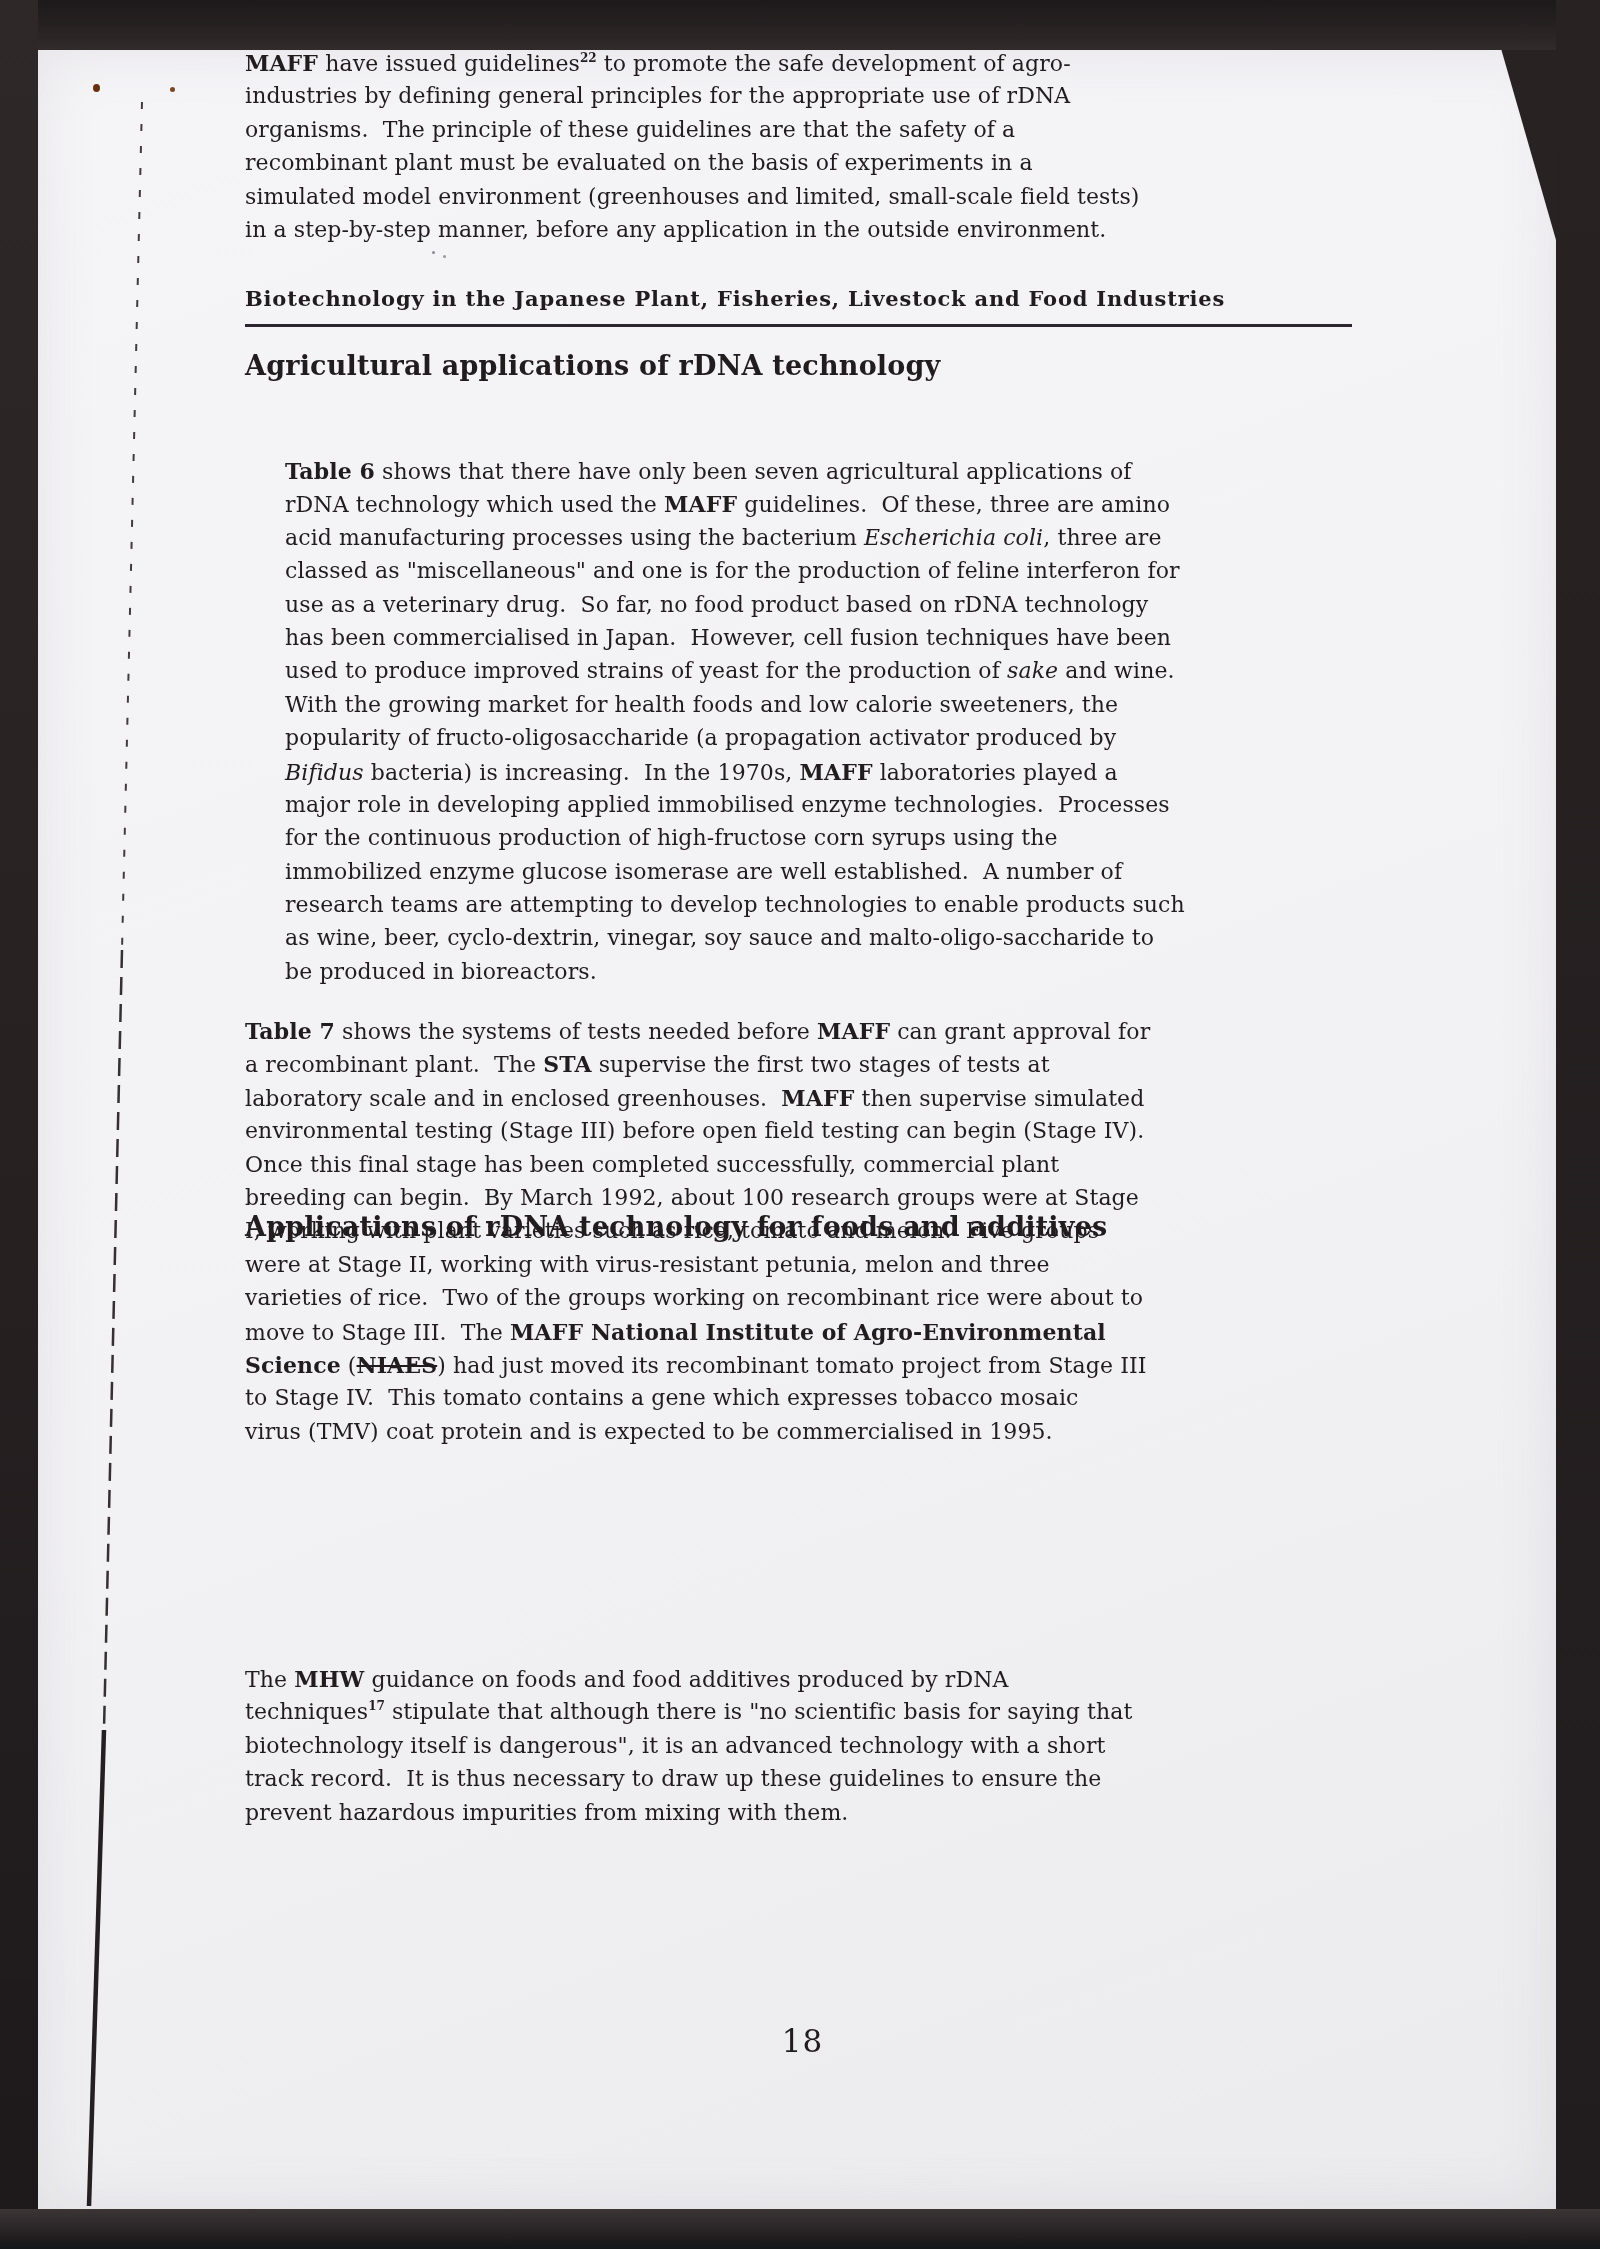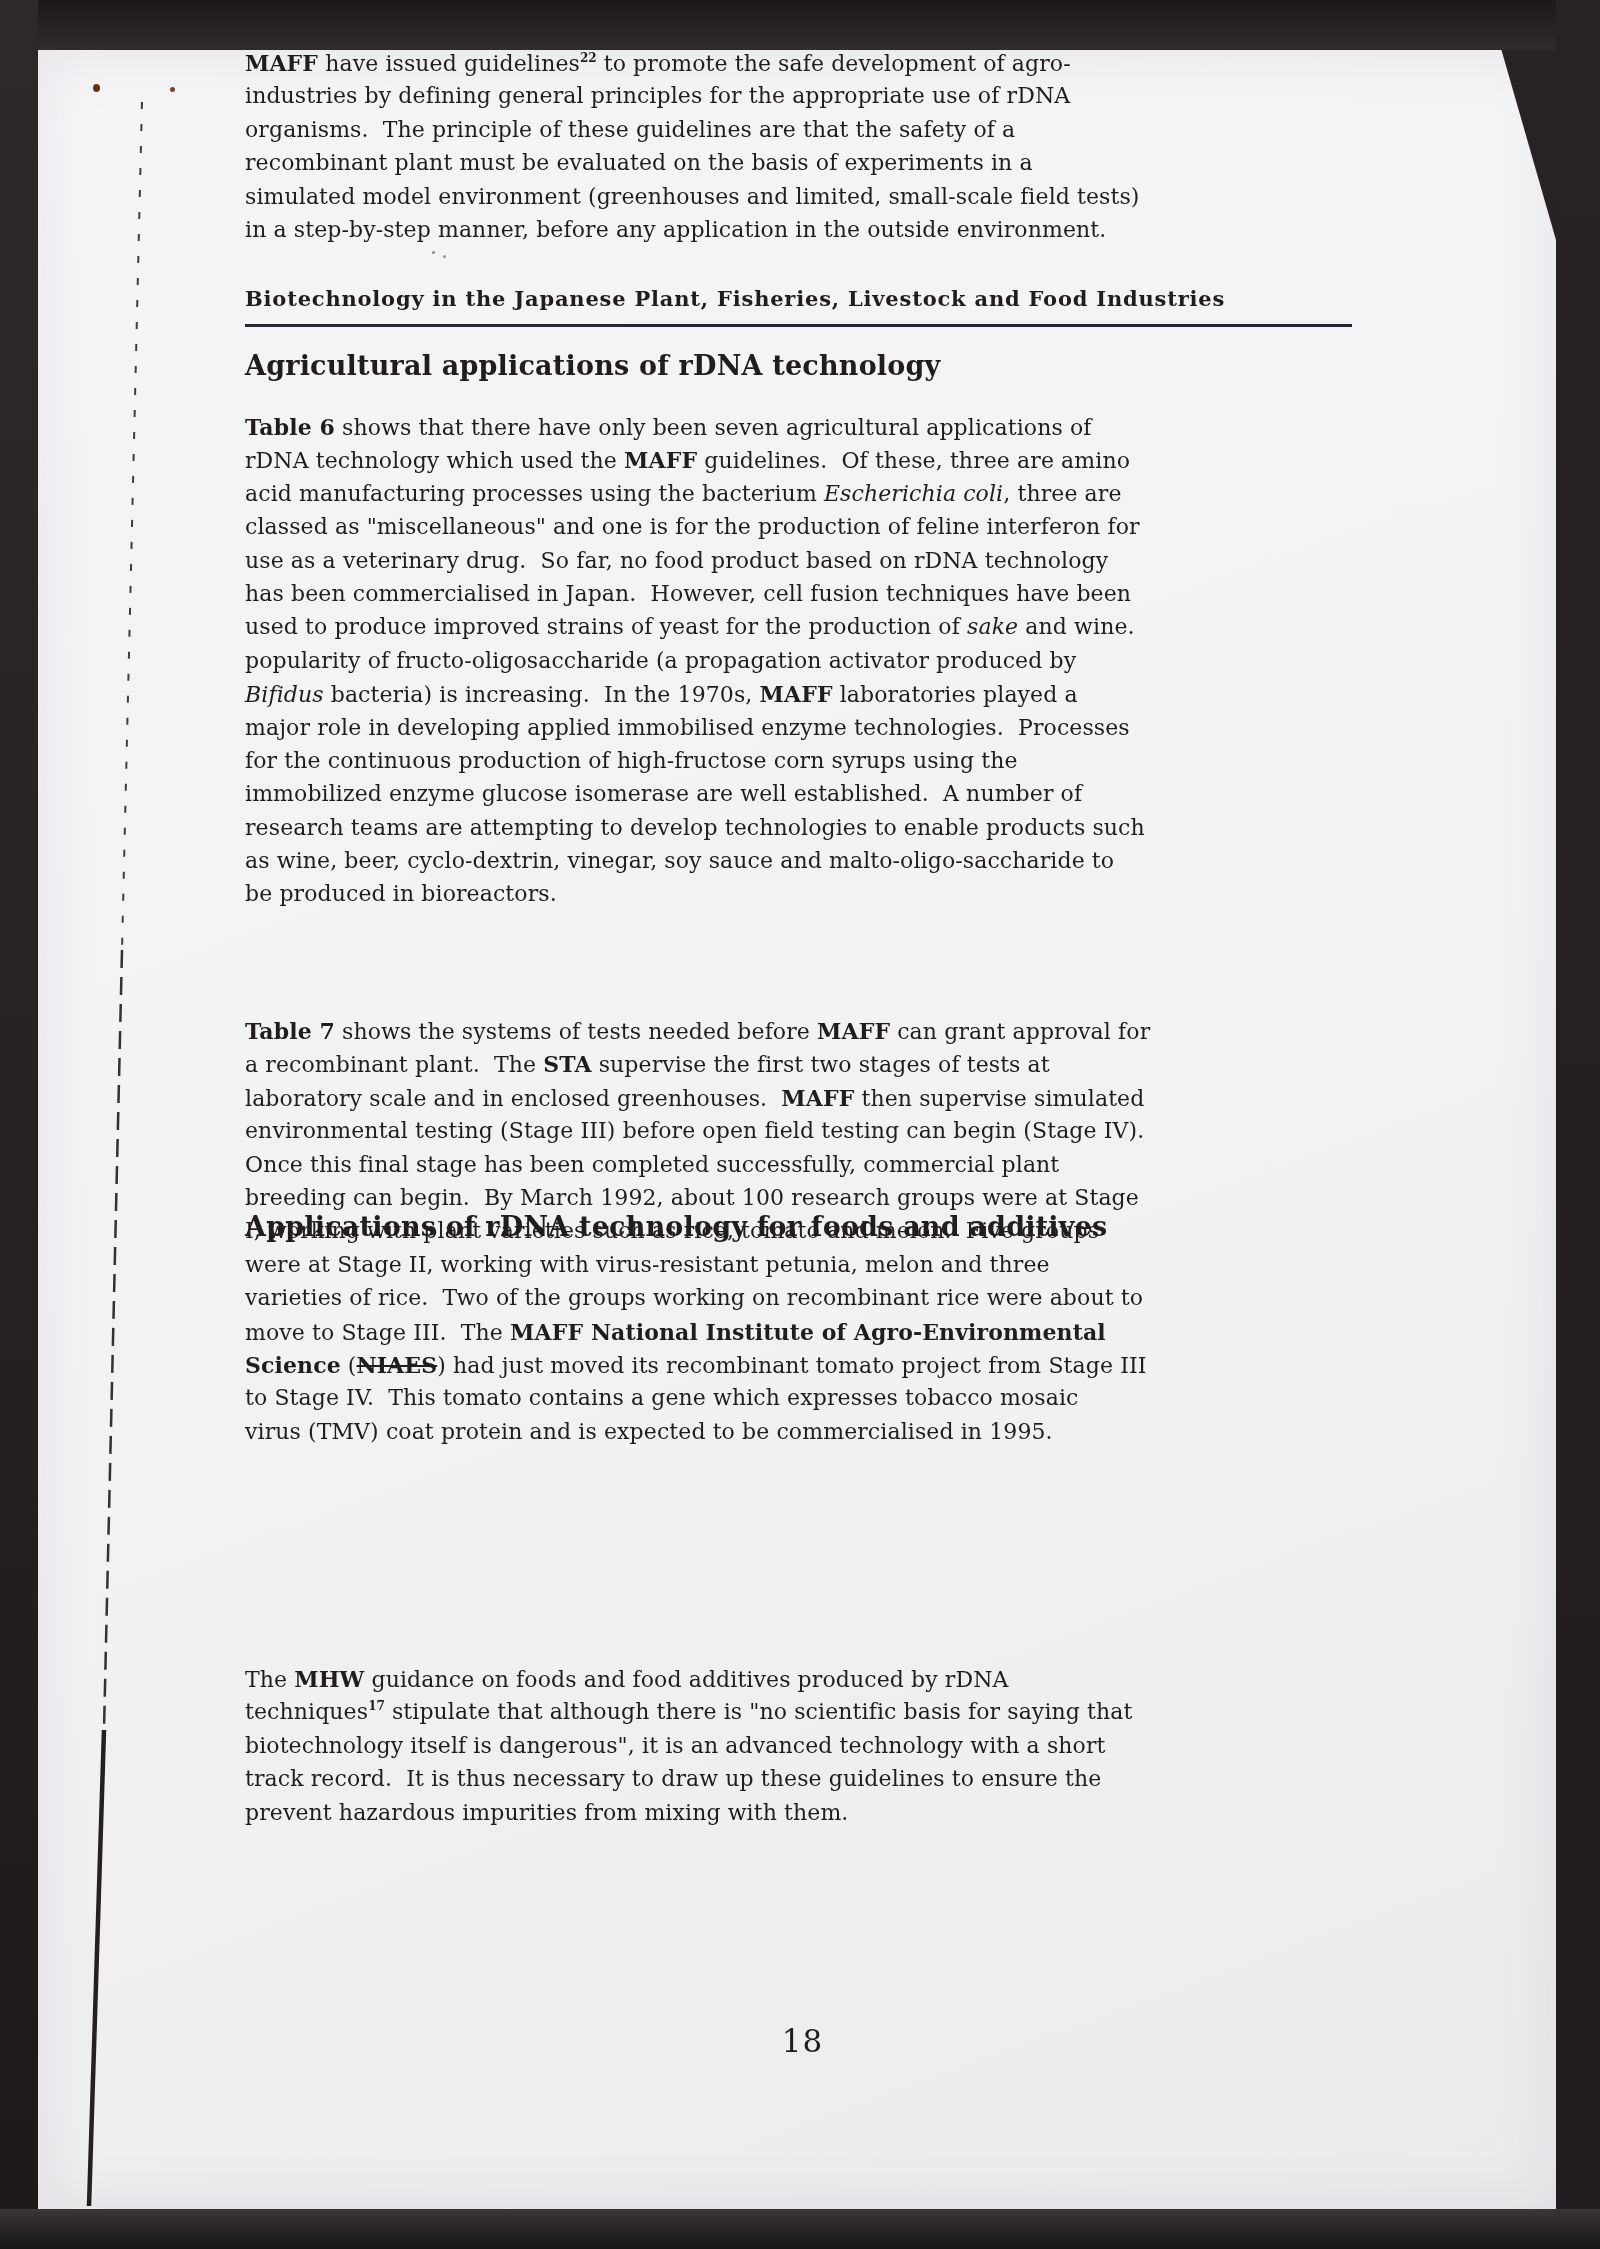--- a/index.html
+++ b/index.html
@@ -29,21 +29,21 @@
   
   .content{position:absolute;left:207px;top:0;width:1115px;color:#211d1f;}
   .content>div{position:absolute;left:0;}
   .running-header{top:236px;width:1107px;font-size:21px;font-weight:bold;
                   letter-spacing:.8px;padding-bottom:13px;
                   border-bottom:3px solid #2b2730;white-space:pre;}
   .heading{font-size:27px;font-weight:bold;letter-spacing:.2px;white-space:pre;}
   .block-1{top:300px;}
   .block-6{top:1616px;}
   .paragraph{font-size:22px;letter-spacing:.1px;}
-  .block-2{top:364px;}
+  .block-2{top:408px;margin-left:40px;}
   .block-4{top:968px;}
   .block-5{top:1161px;}
   .line{height:33.4px;white-space:pre;}
   .seg.b{font-weight:bold;}
   .seg.it{font-style:italic;}
   .seg.sup{font-size:12px;vertical-align:9px;letter-spacing:0;}
   .seg.strike{text-decoration:line-through;text-decoration-thickness:2px;}
   .pageno{position:absolute;left:0;top:1973px;width:1115px;text-align:center;
           font-size:31px;letter-spacing:1px;}
 </style>
@@ -71,20 +71,21 @@
       <div class="running-header block-0">Biotechnology in the Japanese Plant, Fisheries, Livestock and Food Industries</div>
         <div class="heading block-1">Agricultural applications of rDNA technology</div>
         <div class="paragraph block-2">
           <div class="line"><span class="seg b">Table 6</span><span class="seg"> shows that there have only been seven agricultural applications of</span></div>
           <div class="line"><span class="seg">rDNA technology which used the </span><span class="seg b">MAFF</span><span class="seg"> guidelines.  Of these, three are amino</span></div>
           <div class="line"><span class="seg">acid manufacturing processes using the bacterium </span><span class="seg it">Escherichia coli</span><span class="seg">, three are</span></div>
           <div class="line"><span class="seg">classed as "miscellaneous" and one is for the production of feline interferon for</span></div>
           <div class="line"><span class="seg">use as a veterinary drug.  So far, no food product based on rDNA technology</span></div>
           <div class="line"><span class="seg">has been commercialised in Japan.  However, cell fusion techniques have been</span></div>
           <div class="line"><span class="seg">used to produce improved strains of yeast for the production of </span><span class="seg it">sake</span><span class="seg"> and wine.</span></div>
+          <div class="line"><span class="seg">With the growing market for health foods and low calorie sweeteners, the</span></div>
           <div class="line"><span class="seg">popularity of fructo-oligosaccharide (a propagation activator produced by</span></div>
           <div class="line"><span class="seg it">Bifidus</span><span class="seg"> bacteria) is increasing.  In the 1970s, </span><span class="seg b">MAFF</span><span class="seg"> laboratories played a</span></div>
           <div class="line"><span class="seg">major role in developing applied immobilised enzyme technologies.  Processes</span></div>
           <div class="line"><span class="seg">for the continuous production of high-fructose corn syrups using the</span></div>
           <div class="line"><span class="seg">immobilized enzyme glucose isomerase are well established.  A number of</span></div>
           <div class="line"><span class="seg">research teams are attempting to develop technologies to enable products such</span></div>
           <div class="line"><span class="seg">as wine, beer, cyclo-dextrin, vinegar, soy sauce and malto-oligo-saccharide to</span></div>
           <div class="line"><span class="seg">be produced in bioreactors.</span></div>
         </div>
         <div class="paragraph block-3">

